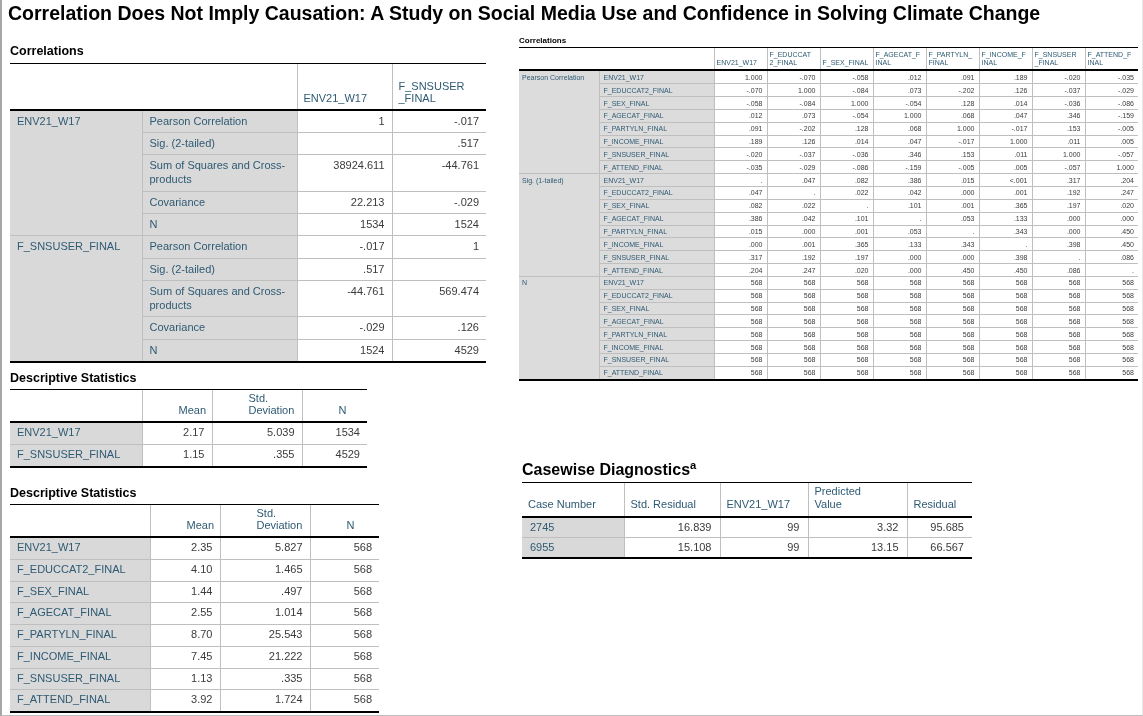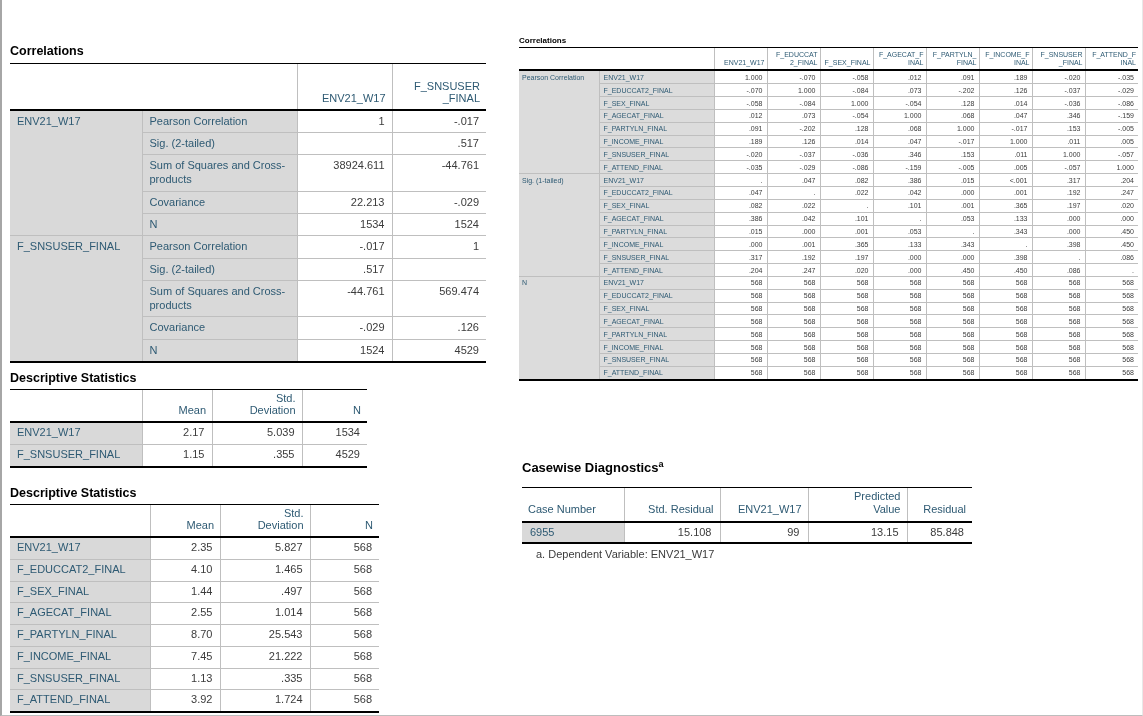--- a/index.html
+++ b/index.html
@@ -22,21 +22,21 @@
   }
   .block { position: absolute; }
   .tbl-title { font-weight: bold; color: #000; }
   .tbl-title sup { font-size: 70%; }
 
   table.spss { border-collapse: collapse; table-layout: fixed; border-bottom: 2px solid #000; }
   .spss th, .spss td { overflow: hidden; }
   .spss thead th {
     border-top: 1px solid #000; border-bottom: 2px solid #000;
     vertical-align: bottom; color: #2E5A73; font-weight: normal;
-    text-align: right; white-space: pre-line;
+    text-align: left; white-space: pre-line;
   }
   .spss thead th + th { border-left: 1px solid #BFBFBF; padding-left: 36px; }
   .spss td { border-top: 1px solid #BFBFBF; }
   .spss td + td { border-left: 1px solid #BFBFBF; }
   .spss td.stub { background: #D9D9D9; color: #2E5A73; text-align: left; }
   .spss td.val { color: #3B3B3B; text-align: right; }
   .spss td.stat, .spss td.varl { border-left: 1px solid #BFBFBF; }
   .spss td.varstub, .spss td.sec { vertical-align: top; }
 
   
@@ -54,32 +54,33 @@
   
   #corr-matrix table { width: 619px; font-size: 7px; }
   #corr-matrix .tbl-title { font-size: 8px; margin-bottom: 2px; }
   #corr-matrix thead th { padding: 3px 2px 3px; line-height: 1.1; }
   #corr-matrix td { padding: 2.5px 4px 2px; line-height: 1.05; }
   #corr-matrix td.stub { background: #DCDCDC; }
   #corr-matrix td.sec { padding-left: 3px; }
 
   
   #casewise table { width: 450px; font-size: 11px; }
-  #casewise .tbl-title { font-size: 13px; margin-bottom: 12px; }
+  #casewise .tbl-title { font-size: 16px; margin-bottom: 3px; }
   #casewise thead th { padding: 2px 6px 5px; line-height: 1.15; }
   #casewise td { padding: 3px 8px 4px; }
   #casewise .footnote {
     font-size: 11px; color: #3B3B3B; margin: 4px 0 0 14px; text-align: left;
   }
 </style>
 </head>
 <body>
 
 <div class="page">
 
+  <div class="page-title">Correlation Does Not Imply Causation: A Study on Social Media Use and Confidence in Solving Climate Change</div>
 
   <section class="block" id="corr-small" style="left:8px; top:44px; width:476px;">
     <div class="tbl-title">Correlations</div>
     <table class="spss">
       <colgroup>
           <col style="width:132px">
           <col style="width:155px">
           <col style="width:95px">
           <col style="width:94px">
         </colgroup>
@@ -573,24 +574,30 @@
           <th style="text-align:left;">Case Number</th>
           <th>Std. Residual</th>
           <th>ENV21_W17</th>
           <th>Predicted
 Value</th>
           <th>Residual</th>
         </tr>
       </thead>
       <tbody>
         <tr>
+          <td class="stub">2745</td>
+          <td class="val">16.839</td>
+          <td class="val">99</td>
+          <td class="val">3.32</td>
+          <td class="val">95.685</td>
+        </tr>
+        <tr>
           <td class="stub">6955</td>
           <td class="val">15.108</td>
           <td class="val">99</td>
           <td class="val">13.15</td>
-          <td class="val">85.848</td>
+          <td class="val">66.567</td>
         </tr>
       </tbody>
     </table>
-    <div class="footnote">a. Dependent Variable: ENV21_W17</div>
   </section>
 
 </div>
 
 </body></html>

